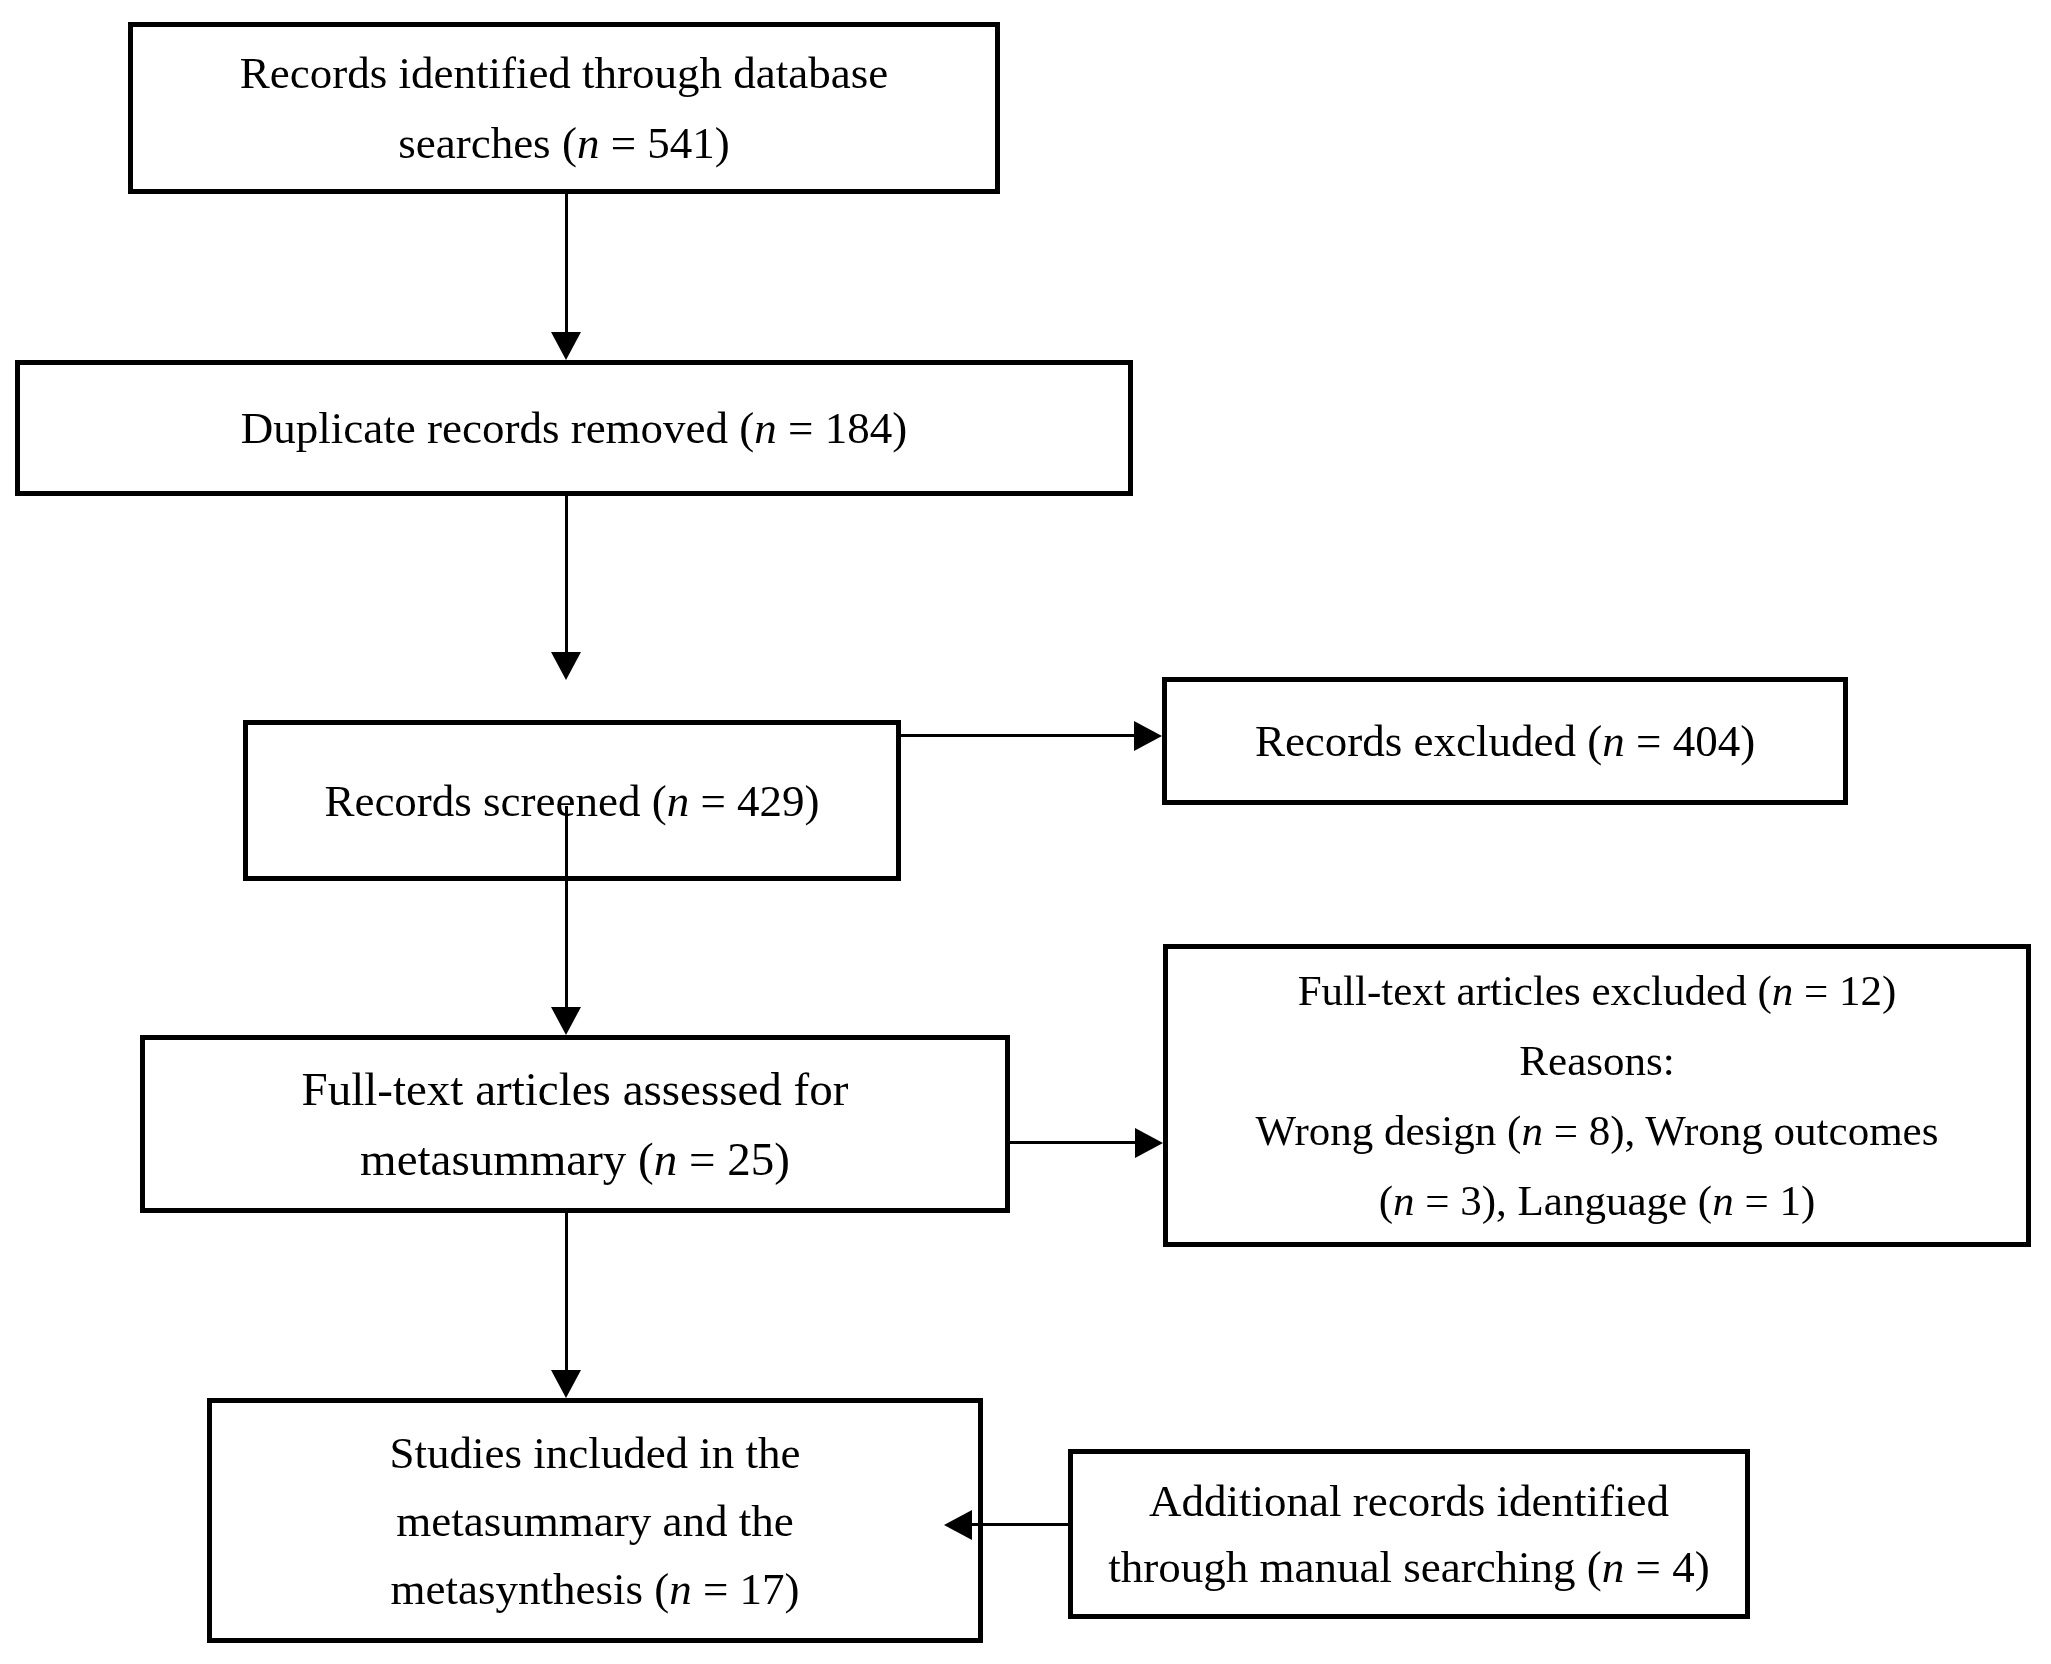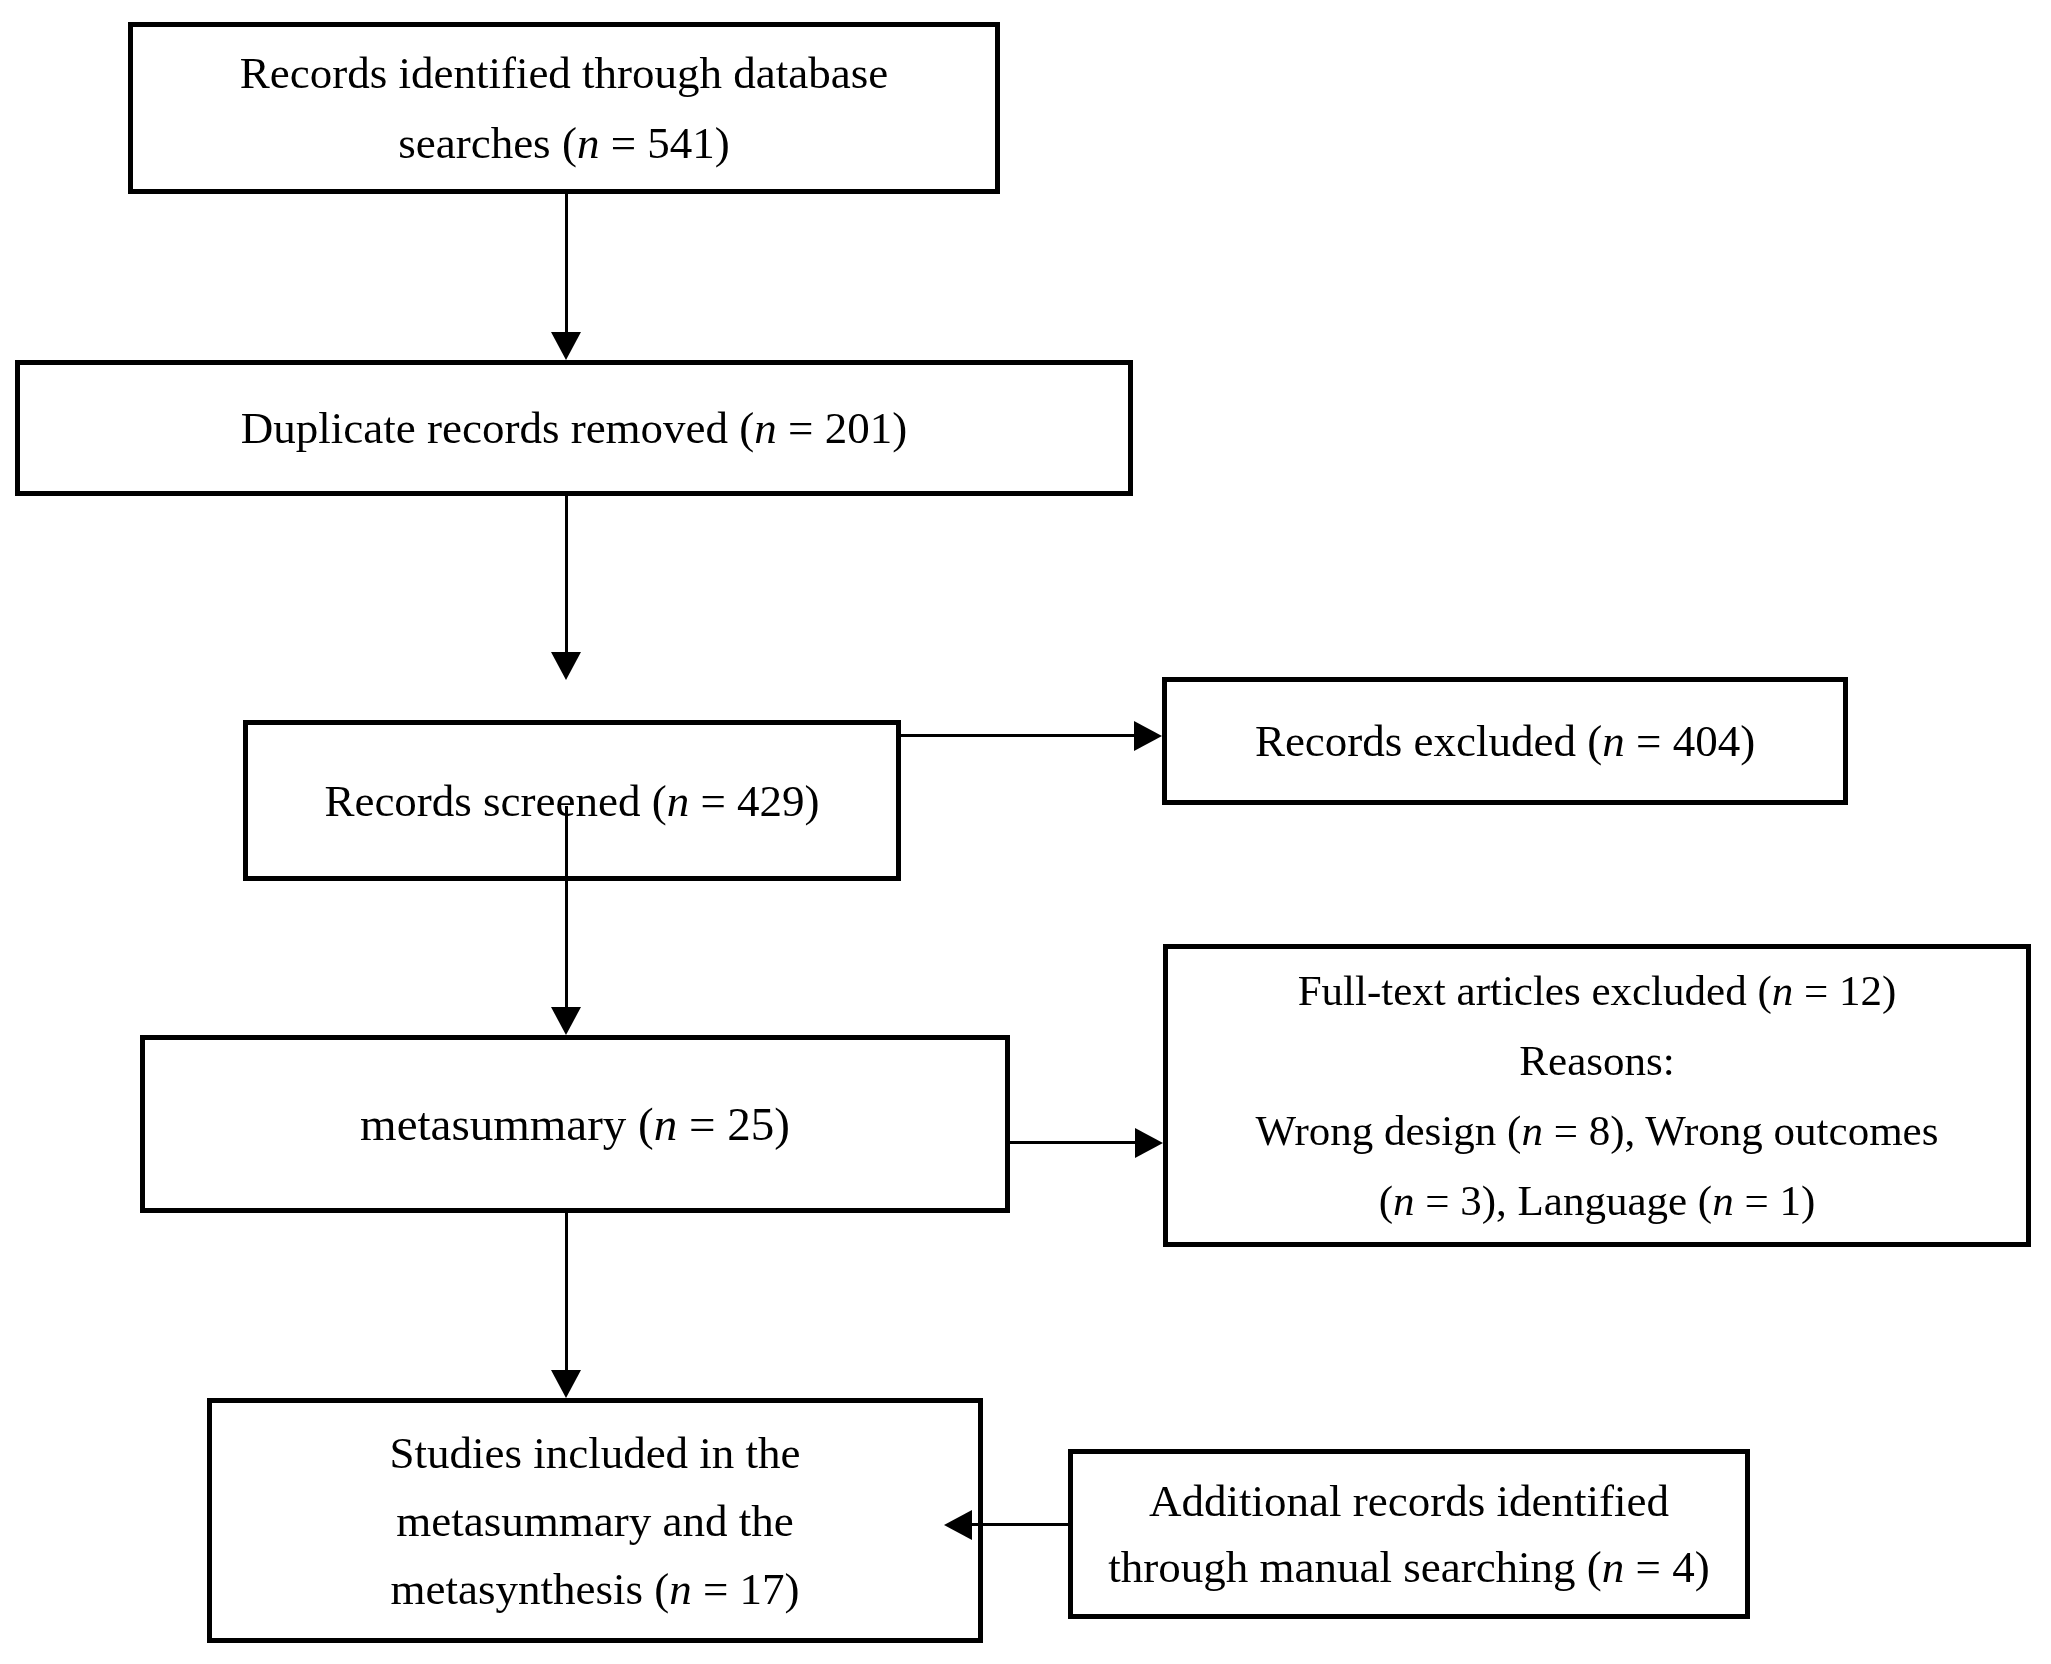--- a/index.html
+++ b/index.html
@@ -71,32 +71,33 @@
 <body>
 
 <div class="canvas">
 
   <div class="box" id="box-identified">
       <div class="line"><span>Records identified through database</span></div>
       <div class="line"><span>searches (</span><span class="it">n</span><span> = 541)</span></div>
     </div>
 
   <div class="box" id="box-duplicates">
-      <div class="line"><span>Duplicate records removed (</span><span class="it">n</span><span> = 201)</span></div>
+      <div class="line"><span>Duplicate records removed (</span><span class="it">n</span><span> = 184)</span></div>
     </div>
 
   <div class="box" id="box-screened">
       <div class="line"><span>Records screened (</span><span class="it">n</span><span> = 429)</span></div>
     </div>
 
   <div class="box" id="box-records-excluded">
       <div class="line"><span>Records excluded (</span><span class="it">n</span><span> = 404)</span></div>
     </div>
 
   <div class="box" id="box-fulltext">
+      <div class="line"><span>Full-text articles assessed for</span></div>
       <div class="line"><span>metasummary (</span><span class="it">n</span><span> = 25)</span></div>
     </div>
 
   <div class="box" id="box-fulltext-excluded">
       <div class="line"><span>Full-text articles excluded (</span><span class="it">n</span><span> = 12)</span></div>
       <div class="line"><span>Reasons:</span></div>
       <div class="line"><span>Wrong design (</span><span class="it">n</span><span> = 8), Wrong outcomes</span></div>
       <div class="line"><span>(</span><span class="it">n</span><span> = 3), Language (</span><span class="it">n</span><span> = 1)</span></div>
     </div>
 

